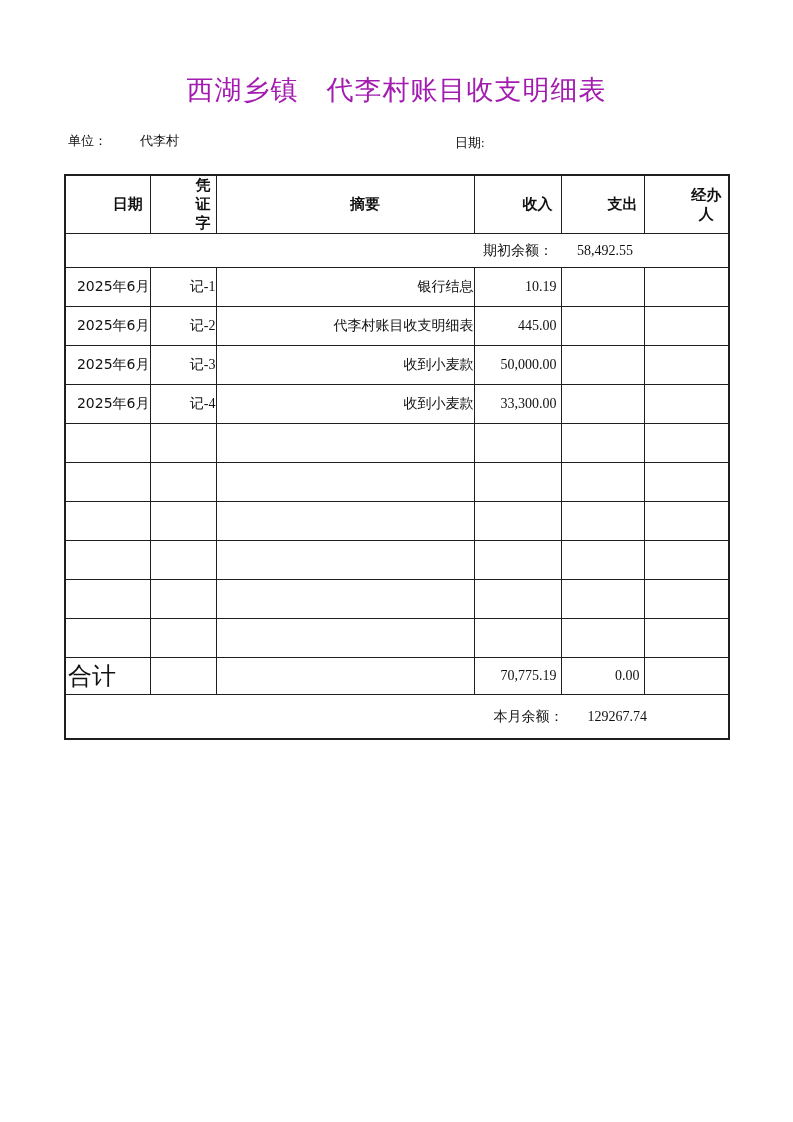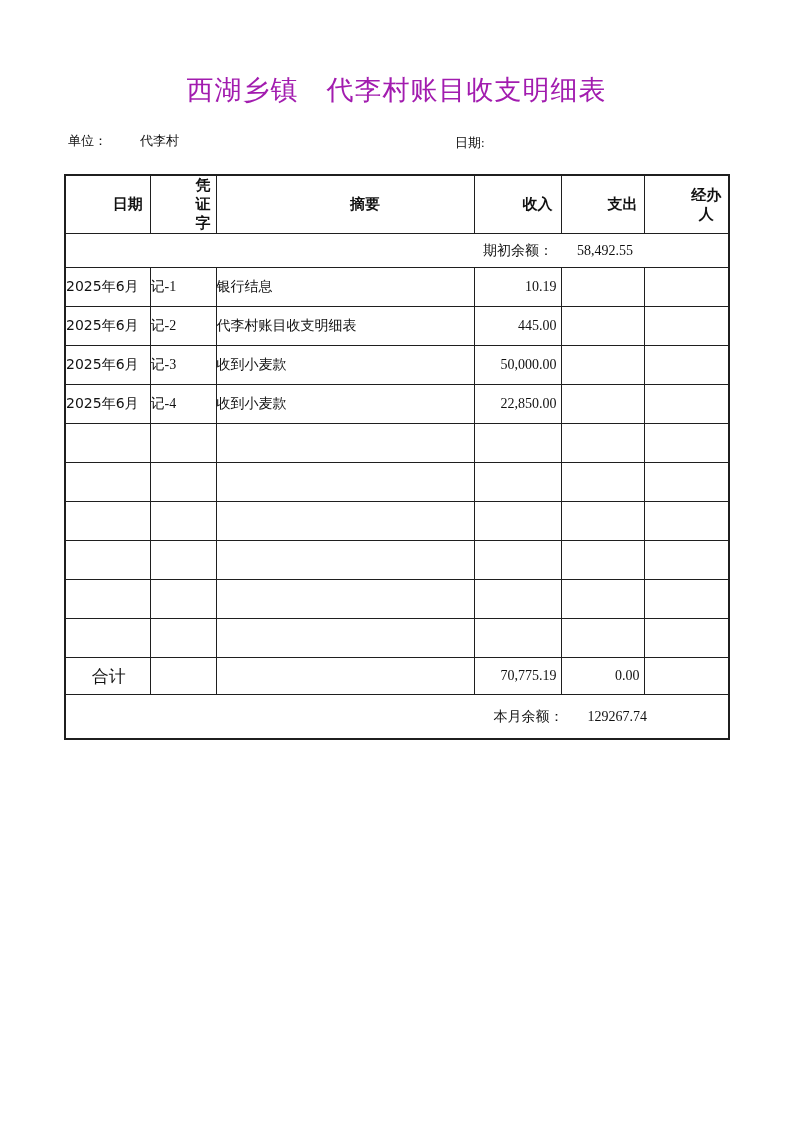--- a/index.html
+++ b/index.html
@@ -77,35 +77,35 @@
     display: flex;
     justify-content: flex-end;
     align-items: center;
   }
   .opening-row .balance-wrap { padding-right: 95px; }
   .closing-row .balance-wrap { padding-right: 81px; }
   .balance-label { margin-right: 24px; }
   .balance-value { font-family: "Liberation Serif", serif; }
   .data-row td {
     height: 38px;
-    text-align: left;
+    text-align: right;
   }
   .c-date {
     font-family: "DejaVu Sans", sans-serif;
     font-size: 13px;
   }
   .c-amount {
     text-align: right !important;
     padding-right: 4px !important;
     font-family: "Liberation Serif", serif;
   }
   .total-row td { height: 36px; }
   .total-row .t-label {
-    font-size: 17px;
-    text-align: center;
+    font-size: 24px;
+    text-align: left;
     padding-left: 2px;
     font-family: "DejaVu Sans", sans-serif;
   }
 </style>
 </head>
 <body>
 
 <h1 class="title">西湖乡镇　代李村账目收支明细表</h1>
 
 <div class="meta">
@@ -165,21 +165,21 @@
       <td class="c-voucher">记-3</td>
       <td class="c-summary">收到小麦款</td>
       <td class="c-amount">50,000.00</td>
       <td class="c-amount"></td>
       <td class="c-handler"></td>
     </tr>
     <tr class="data-row">
       <td class="c-date">2025年6月</td>
       <td class="c-voucher">记-4</td>
       <td class="c-summary">收到小麦款</td>
-      <td class="c-amount">22,850.00</td>
+      <td class="c-amount">33,300.00</td>
       <td class="c-amount"></td>
       <td class="c-handler"></td>
     </tr>
     <tr class="data-row">
       <td class="c-date"></td>
       <td class="c-voucher"></td>
       <td class="c-summary"></td>
       <td class="c-amount"></td>
       <td class="c-amount"></td>
       <td class="c-handler"></td>

